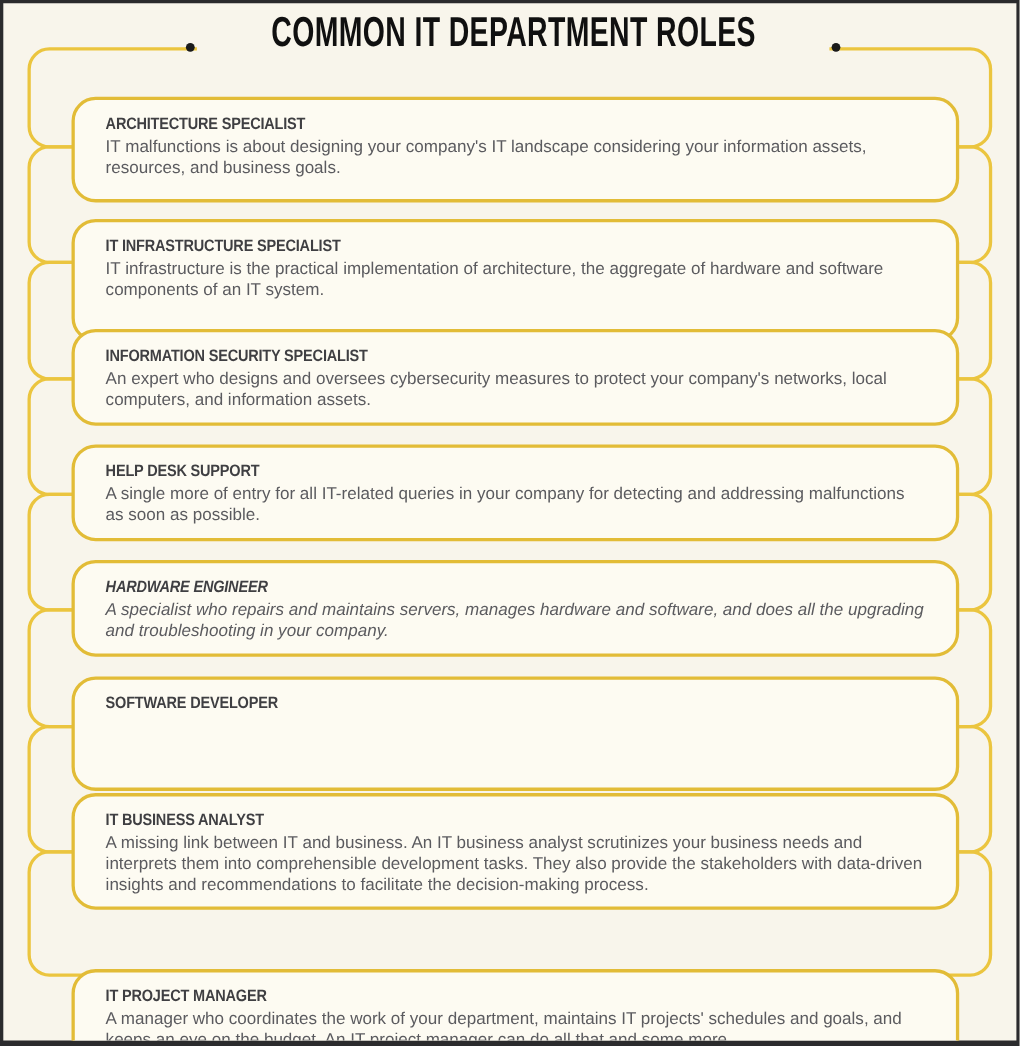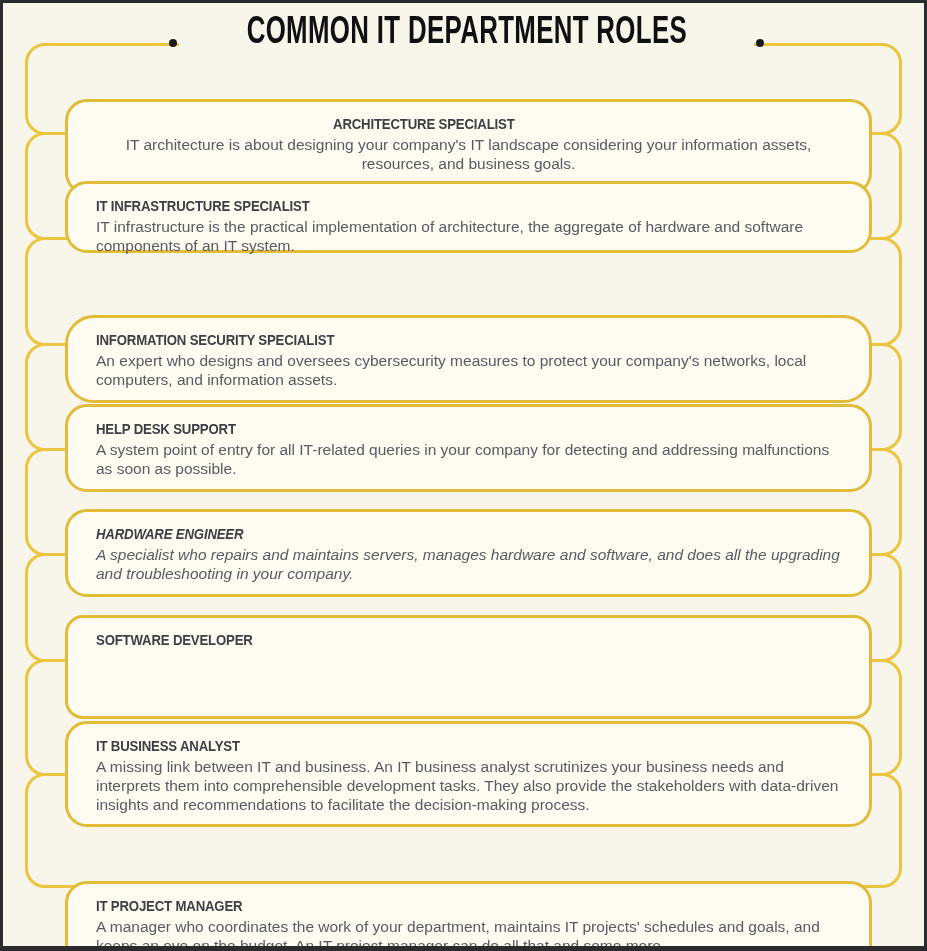--- a/index.html
+++ b/index.html
@@ -45,26 +45,26 @@
   .card{
     position:absolute;
     left:62px;width:807px;
     box-sizing:border-box;
     background:var(--card-background);
     border:3px solid var(--card-border);
     border-radius:22px;
     padding:13px 28px;
     z-index:2;
   }
-  .card:nth-of-type(1){top:96px;height:96px;text-align:center;}
-  .card:nth-of-type(2){top:178px;height:72px;}
-  .card:nth-of-type(3){top:312px;height:88px;border-radius:29px;}
+  .card:nth-of-type(1){top:85px;height:96px;}
+  .card:nth-of-type(2){top:196px;height:112px;}
+  .card:nth-of-type(3){top:296px;height:88px;}
   .card:nth-of-type(4){top:401px;height:88px;}
   .card:nth-of-type(5){top:506px;height:88px;font-style:italic;}
-  .card:nth-of-type(6){top:612px;height:104px;border-radius:18px;}
+  .card:nth-of-type(6){top:612px;height:104px;}
   .card:nth-of-type(7){top:718px;height:106px;}
   .card:nth-of-type(8){top:878px;height:99px;}
   .card h2{
     margin:0 0 3px 0;
     font-size:15px;
     font-weight:bold;
     letter-spacing:-0.2px;
     color:var(--heading-text);
     transform:scaleX(0.88);
     transform-origin:left center;
@@ -114,33 +114,33 @@
   <div class="link"></div>
   <div class="link"></div>
   <div class="link"></div>
   <div class="link"></div>
   <div class="link"></div>
   <div class="link"></div>
   <div class="link"></div>
 
   <section class="card">
     <h2>ARCHITECTURE SPECIALIST</h2>
-    <p>IT architecture is about designing your company's IT landscape considering your information assets, resources, and business goals.</p>
+    <p>IT malfunctions is about designing your company's IT landscape considering your information assets, resources, and business goals.</p>
   </section>
   <section class="card">
     <h2>IT INFRASTRUCTURE SPECIALIST</h2>
     <p>IT infrastructure is the practical implementation of architecture, the aggregate of hardware and software components of an IT system.</p>
   </section>
   <section class="card">
     <h2>INFORMATION SECURITY SPECIALIST</h2>
     <p>An expert who designs and oversees cybersecurity measures to protect your company's networks, local computers, and information assets.</p>
   </section>
   <section class="card">
     <h2>HELP DESK SUPPORT</h2>
-    <p>A system point of entry for all IT-related queries in your company for detecting and addressing malfunctions as soon as possible.</p>
+    <p>A single more of entry for all IT-related queries in your company for detecting and addressing malfunctions as soon as possible.</p>
   </section>
   <section class="card">
     <h2>HARDWARE ENGINEER</h2>
     <p>A specialist who repairs and maintains servers, manages hardware and software, and does all the upgrading and troubleshooting in your company.</p>
   </section>
   <section class="card">
     <h2>SOFTWARE DEVELOPER</h2>
   </section>
   <section class="card">
     <h2>IT BUSINESS ANALYST</h2>

